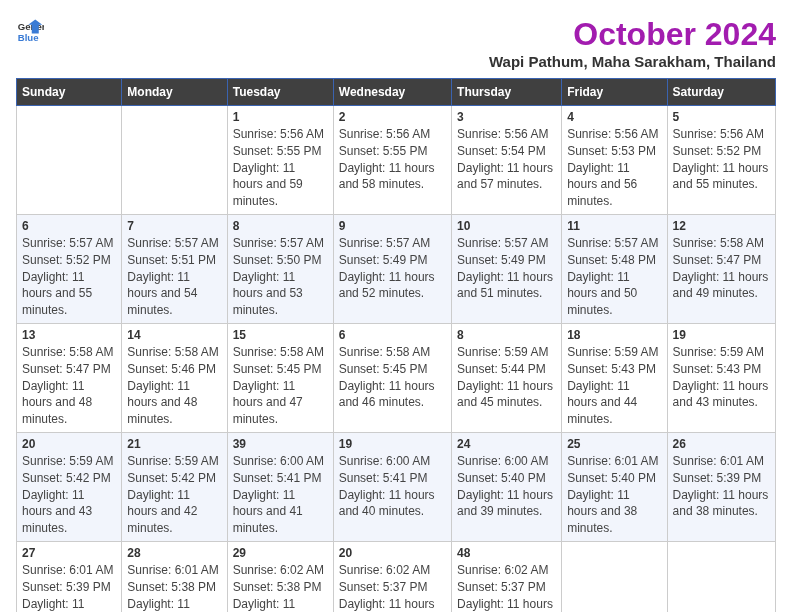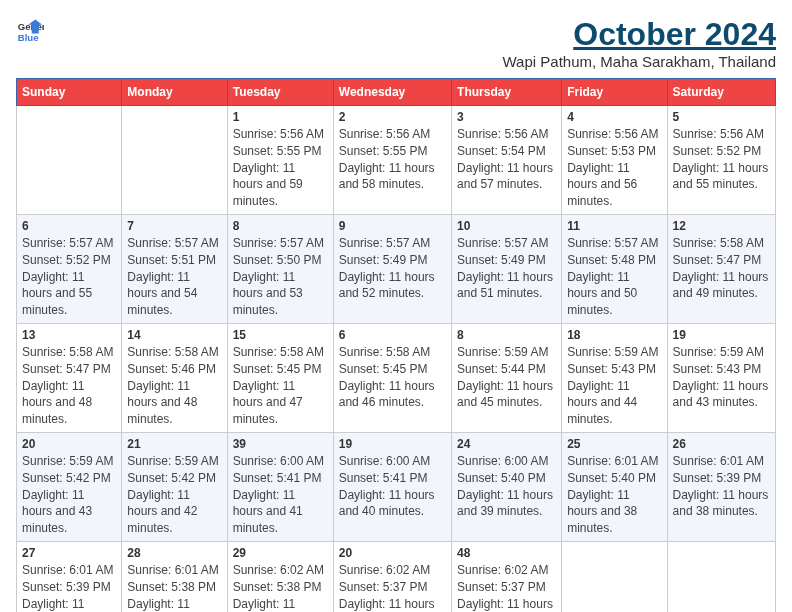--- a/index.html
+++ b/index.html
@@ -24,35 +24,34 @@
     .logo-icon {
       width: 28px;
       height: 28px;
     }
     .title-section {
       text-align: right;
     }
     .main-title {
       font-size: 32px;
       font-weight: bold;
-      color: #0c4a6e;
-      text-decoration: underline;
+      color: #a21caf;
     }
     .subtitle {
       font-size: 15px;
       color: #333;
-      font-weight: normal;
+      font-weight: bold;
     }
     table {
       width: 100%;
       border-collapse: collapse;
       font-size: 11px;
     }
     thead tr th {
-      background-color: #ef4444;
+      background-color: #404040;
       color: #fff;
       text-align: left;
       padding: 6px 5px;
       font-size: 12px;
       border: 1px solid #3a63b0;
     }
     tbody tr td {
       border: 1px solid #ccc;
       vertical-align: top;
       padding: 4px 5px;

